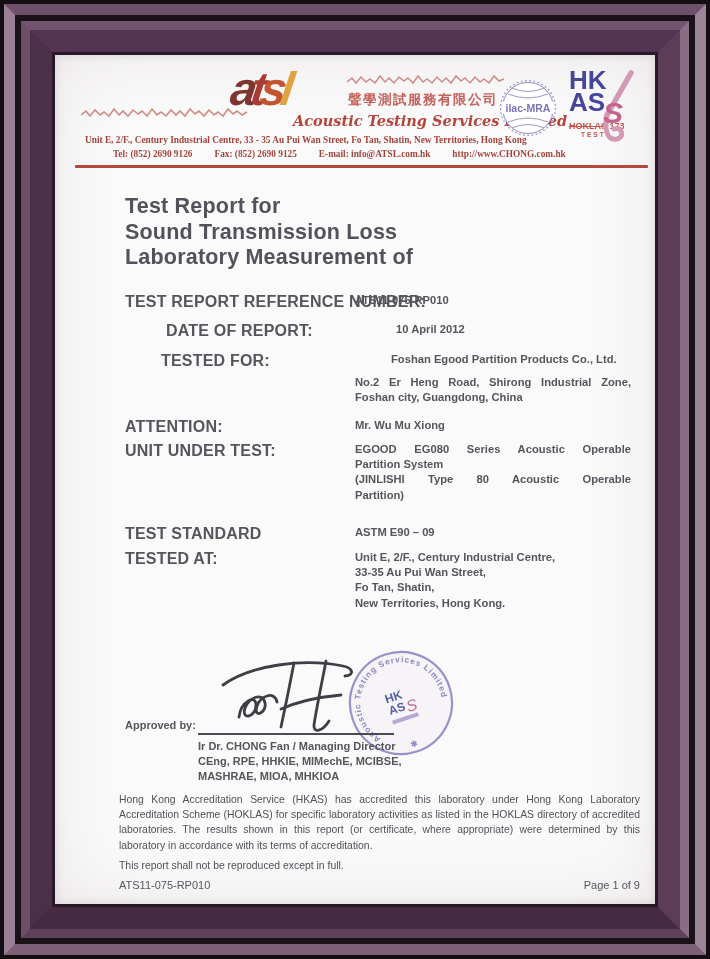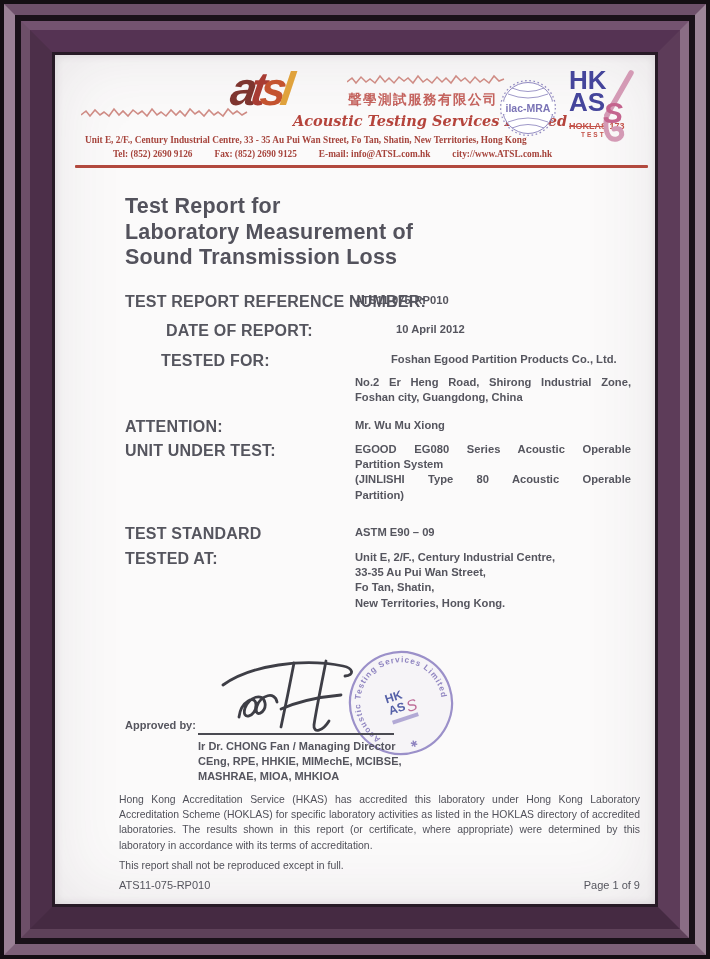--- a/index.html
+++ b/index.html
@@ -87,21 +87,21 @@
     <polyline points="0,9 5,5 9,10 14,4 19,9 23,6 28,10 33,3 38,9 42,5 47,10 52,4 57,8 61,5 66,10 71,3 76,9 80,6 85,10 90,4 95,9 99,5 104,10 109,3 114,8 118,5 123,10 128,4 133,9 137,6 142,10 147,3 152,8 157,6" fill="none" stroke="#cf8b84" stroke-width="1.5"></polyline>
   </svg>
 
   <div class="abs cn">聲學測試服務有限公司</div>
   <div class="abs script">Acoustic Testing Services Limited</div>
   <div class="abs addr">Unit E, 2/F., Century Industrial Centre, 33 - 35 Au Pui Wan Street, Fo Tan, Shatin, New Territories, Hong Kong</div>
   <div class="abs contact">
     <span>Tel: (852) 2690 9126</span>
     <span>Fax: (852) 2690 9125</span>
     <span>E-mail: info@ATSL.com.hk</span>
-    <span>city://www.ATSL.com.hk</span>
+    <span>http://www.CHONG.com.hk</span>
   </div>
   <div class="abs rule"></div>
 
   <svg class="abs ilac" viewBox="0 0 58 58">
     <circle cx="29" cy="29" r="25.5" fill="#ffffff" stroke="#938cc2" stroke-width="1"></circle>
     <circle cx="29" cy="29" r="27.4" fill="none" stroke="#938cc2" stroke-width="1.3" stroke-dasharray="1.6 2.6"></circle>
     <g fill="none" stroke="#938cc2" stroke-width="0.9">
       <path d="M13,9 Q29,16 45,9"></path>
       <path d="M9,15 Q29,23 49,15"></path>
       <path d="M5,23 Q29,31 53,23"></path>
@@ -123,22 +123,22 @@
     </svg>
     <div class="hoklas">
       <span class="strike">HOKLAS</span>
       <span>173</span>
     </div>
     <div class="hoklas-sub">TEST</div>
   </div>
 
   <div class="abs title">
     <div>Test Report for</div>
+    <div>Sound Transmission Loss</div>
     <div>Laboratory Measurement of</div>
-    <div>Sound Transmission Loss</div>
   </div>
 
   <div class="abs lab y-ref">TEST REPORT REFERENCE NUMBER:</div>
   <div class="abs val y-ref">ATS11-075-RP010</div>
 
   <div class="abs lab y-date">DATE OF REPORT:</div>
   <div class="abs val y-date">10 April 2012</div>
 
   <div class="abs lab y-tf">TESTED FOR:</div>
   <div class="abs val y-tf">Foshan Egood Partition Products Co., Ltd.</div>

